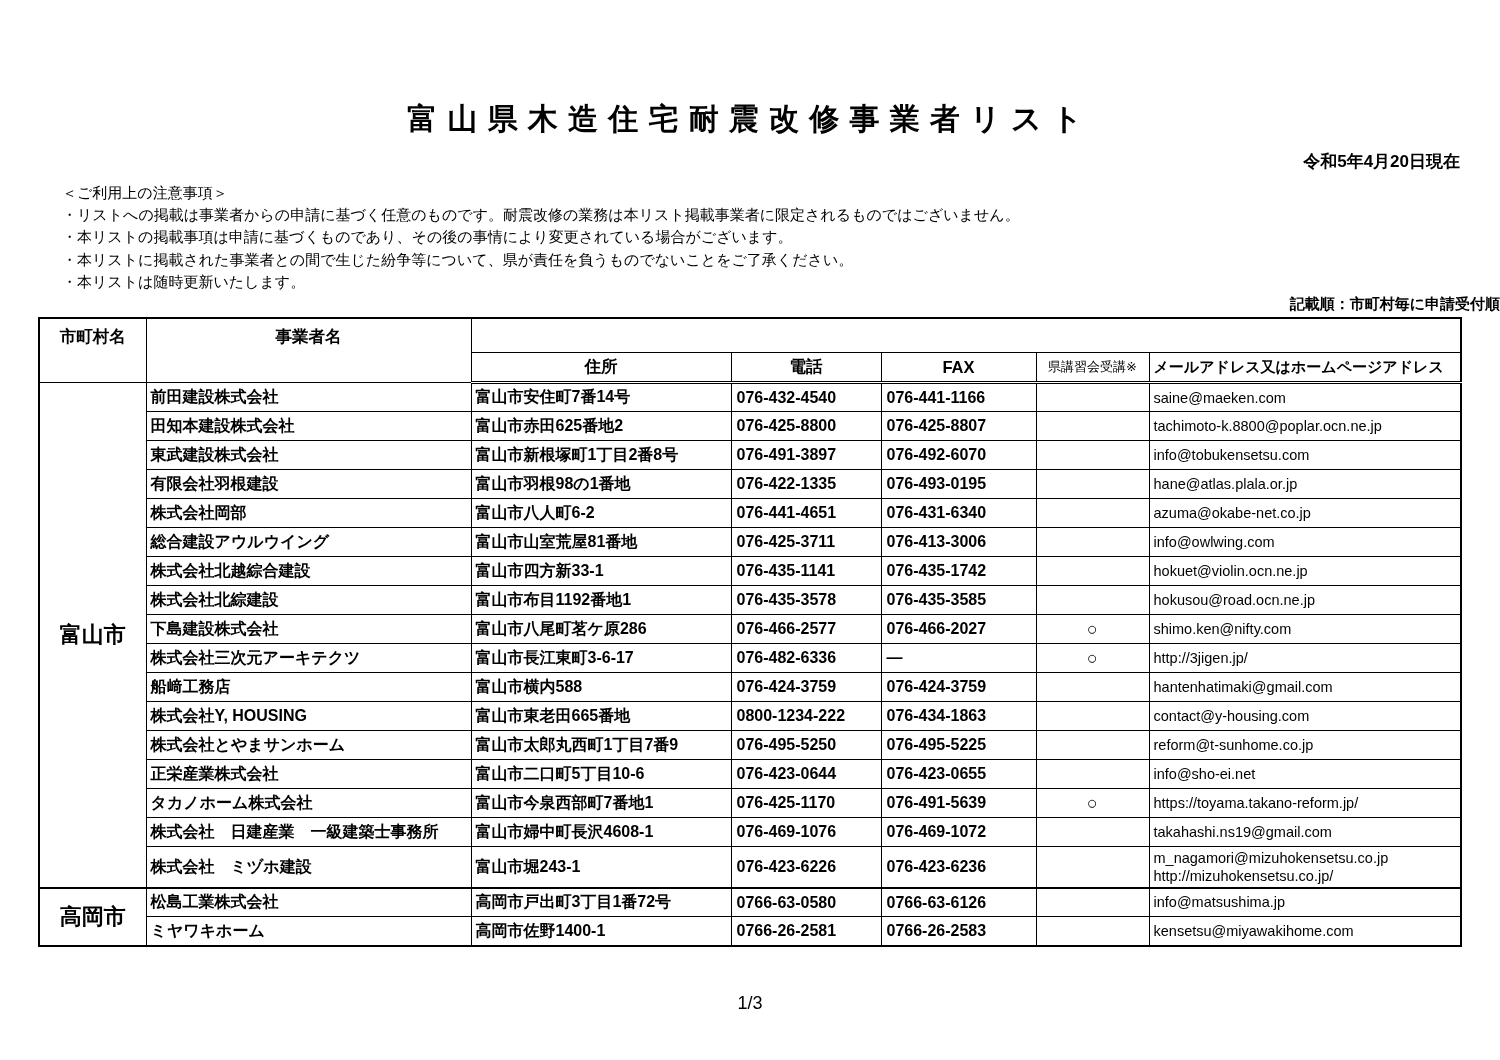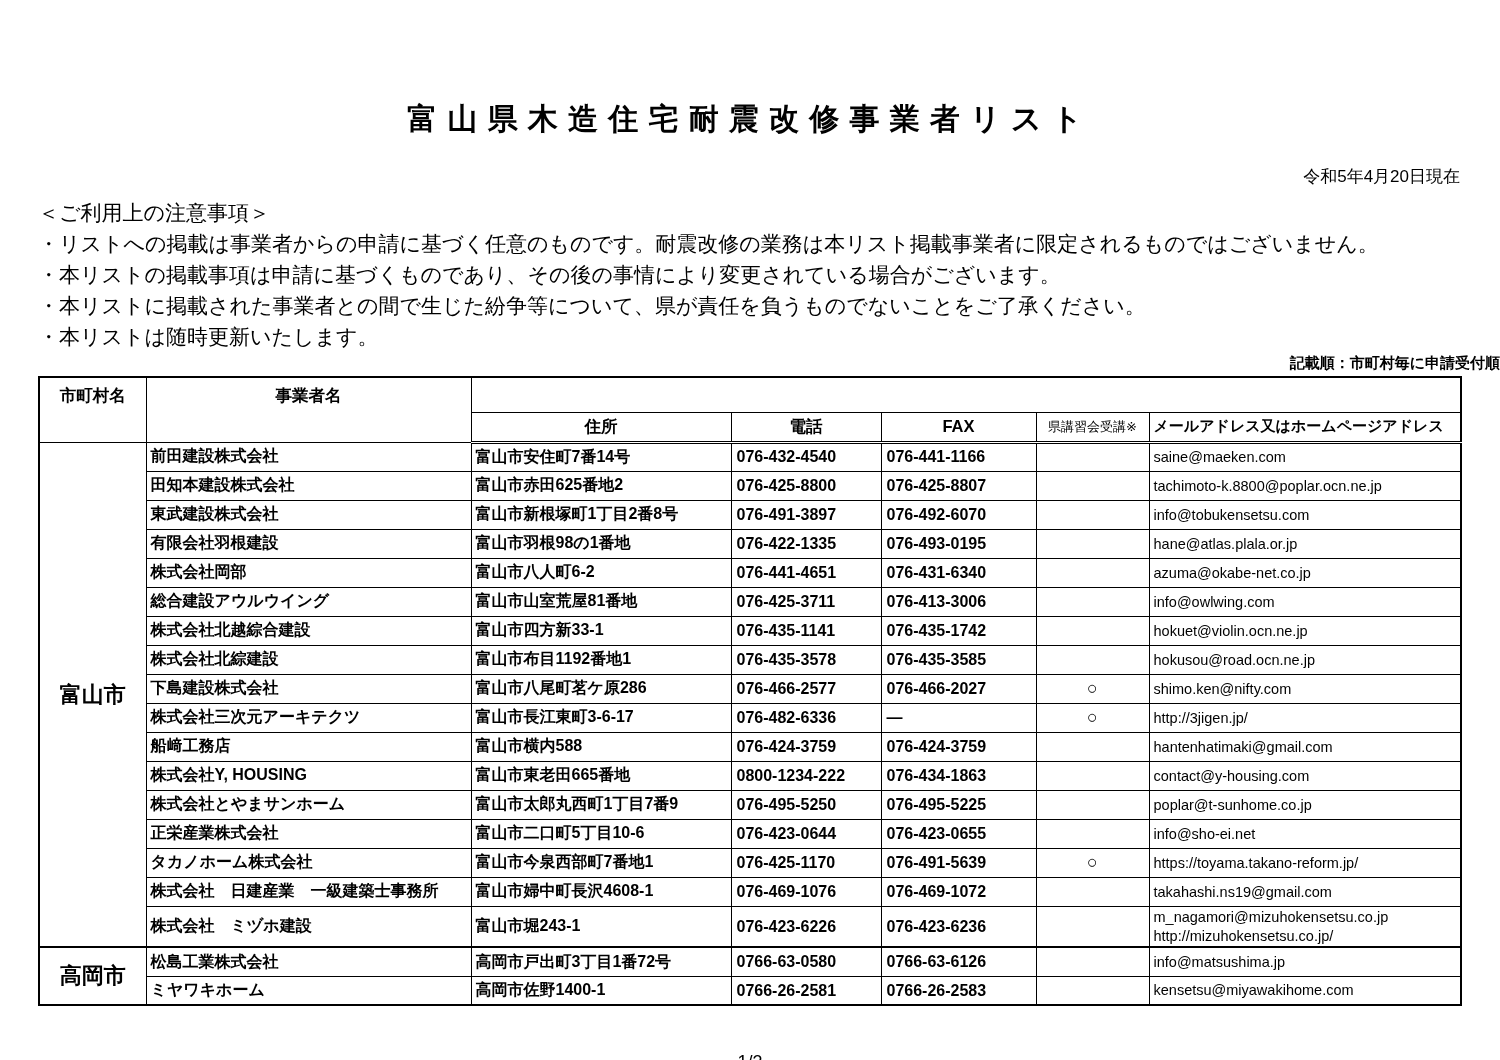--- a/index.html
+++ b/index.html
@@ -14,36 +14,36 @@
   .doc { padding-top: 104px; }
 
   .title {
     text-align: center;
     font-size: 30px;
     font-weight: bold;
     letter-spacing: 0.34em;
     line-height: 1;
   }
   .date-line {
-    margin-top: 31px;
+    margin-top: 16px;
     padding-right: 40px;
     text-align: right;
     font-size: 17px;
-    font-weight: normal;
+    font-weight: bold;
   }
   .intro {
     margin-top: 7px;
     padding-left: 40px;
     font-size: 17.5px;
     font-weight: bold;
   }
   .notes {
     margin-top: 9px;
-    padding-left: 38px;
-    font-size: 21px;
+    padding-left: 62px;
+    font-size: 15px;
     line-height: 1.48;
   }
   .order-note {
     margin-top: 2px;
     text-align: right;
     font-size: 15px;
     font-weight: bold;
   }
 
   table.main {
@@ -278,21 +278,21 @@
             <div>contact@y-housing.com</div>
           </td>
         </tr>
         <tr>
           <td class="c-name">株式会社とやまサンホーム</td>
           <td class="c-addr">富山市太郎丸西町1丁目7番9</td>
           <td class="c-phone">076-495-5250</td>
           <td class="c-fax">076-495-5225</td>
           <td class="c-lect"></td>
           <td class="c-email">
-            <div>poplar@t-sunhome.co.jp</div>
+            <div>reform@t-sunhome.co.jp</div>
           </td>
         </tr>
         <tr>
           <td class="c-name">正栄産業株式会社</td>
           <td class="c-addr">富山市二口町5丁目10-6</td>
           <td class="c-phone">076-423-0644</td>
           <td class="c-fax">076-423-0655</td>
           <td class="c-lect"></td>
           <td class="c-email">
             <div>info@sho-ei.net</div>

